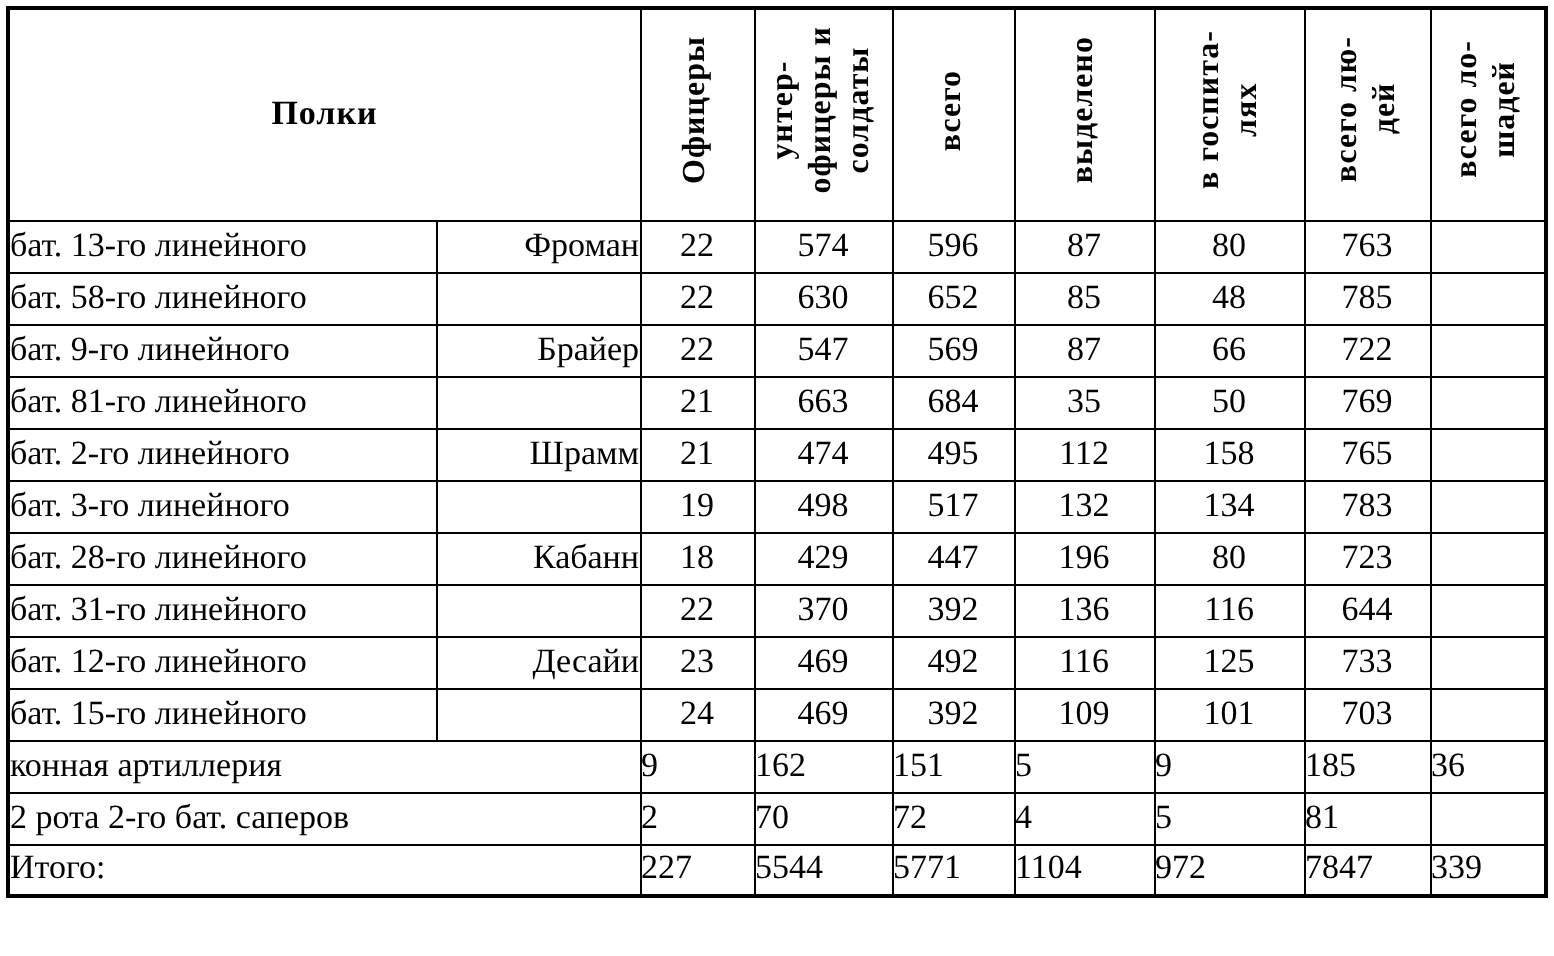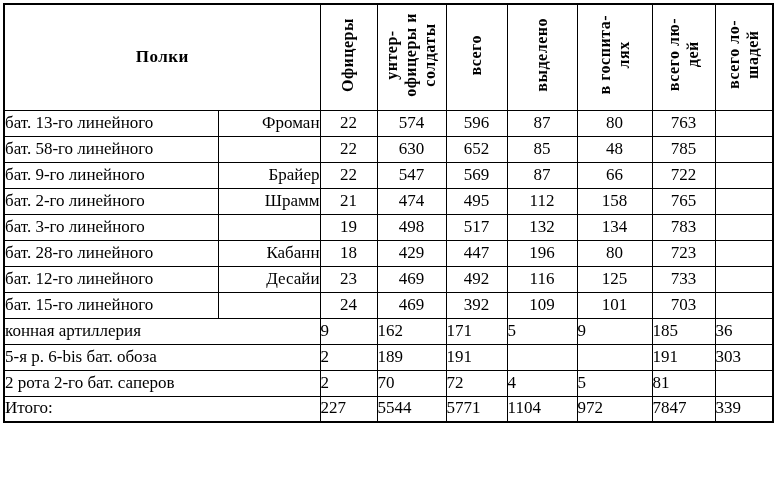--- a/index.html
+++ b/index.html
@@ -118,20 +118,31 @@
       <td class="cmdr">Брайер</td>
       <td class="num">22</td>
       <td class="num">547</td>
       <td class="num">569</td>
       <td class="num">87</td>
       <td class="num">66</td>
       <td class="num">722</td>
       <td class="num"></td>
     </tr>
     <tr>
+      <td class="name">бат. 81-го линейного</td>
+      <td class="cmdr"></td>
+      <td class="num">21</td>
+      <td class="num">663</td>
+      <td class="num">684</td>
+      <td class="num">35</td>
+      <td class="num">50</td>
+      <td class="num">769</td>
+      <td class="num"></td>
+    </tr>
+    <tr>
       <td class="name">бат. 2-го линейного</td>
       <td class="cmdr">Шрамм</td>
       <td class="num">21</td>
       <td class="num">474</td>
       <td class="num">495</td>
       <td class="num">112</td>
       <td class="num">158</td>
       <td class="num">765</td>
       <td class="num"></td>
     </tr>
@@ -151,20 +162,31 @@
       <td class="cmdr">Кабанн</td>
       <td class="num">18</td>
       <td class="num">429</td>
       <td class="num">447</td>
       <td class="num">196</td>
       <td class="num">80</td>
       <td class="num">723</td>
       <td class="num"></td>
     </tr>
     <tr>
+      <td class="name">бат. 31-го линейного</td>
+      <td class="cmdr"></td>
+      <td class="num">22</td>
+      <td class="num">370</td>
+      <td class="num">392</td>
+      <td class="num">136</td>
+      <td class="num">116</td>
+      <td class="num">644</td>
+      <td class="num"></td>
+    </tr>
+    <tr>
       <td class="name">бат. 12-го линейного</td>
       <td class="cmdr">Десайи</td>
       <td class="num">23</td>
       <td class="num">469</td>
       <td class="num">492</td>
       <td class="num">116</td>
       <td class="num">125</td>
       <td class="num">733</td>
       <td class="num"></td>
     </tr>
@@ -176,35 +198,25 @@
       <td class="num">392</td>
       <td class="num">109</td>
       <td class="num">101</td>
       <td class="num">703</td>
       <td class="num"></td>
     </tr>
     <tr>
       <td colspan="2" class="name">конная артиллерия</td>
       <td class="numl">9</td>
       <td class="numl">162</td>
-      <td class="numl">171</td>
+      <td class="numl">151</td>
       <td class="numl">5</td>
       <td class="numl">9</td>
       <td class="numl">185</td>
       <td class="numl">36</td>
-    </tr>
-    <tr>
-      <td colspan="2" class="name">5-я р. 6-bis бат. обоза</td>
-      <td class="numl">2</td>
-      <td class="numl">189</td>
-      <td class="numl">191</td>
-      <td class="numl"></td>
-      <td class="numl"></td>
-      <td class="numl">191</td>
-      <td class="numl">303</td>
     </tr>
     <tr>
       <td colspan="2" class="name">2 рота 2-го бат. саперов</td>
       <td class="numl">2</td>
       <td class="numl">70</td>
       <td class="numl">72</td>
       <td class="numl">4</td>
       <td class="numl">5</td>
       <td class="numl">81</td>
       <td class="numl"></td>

